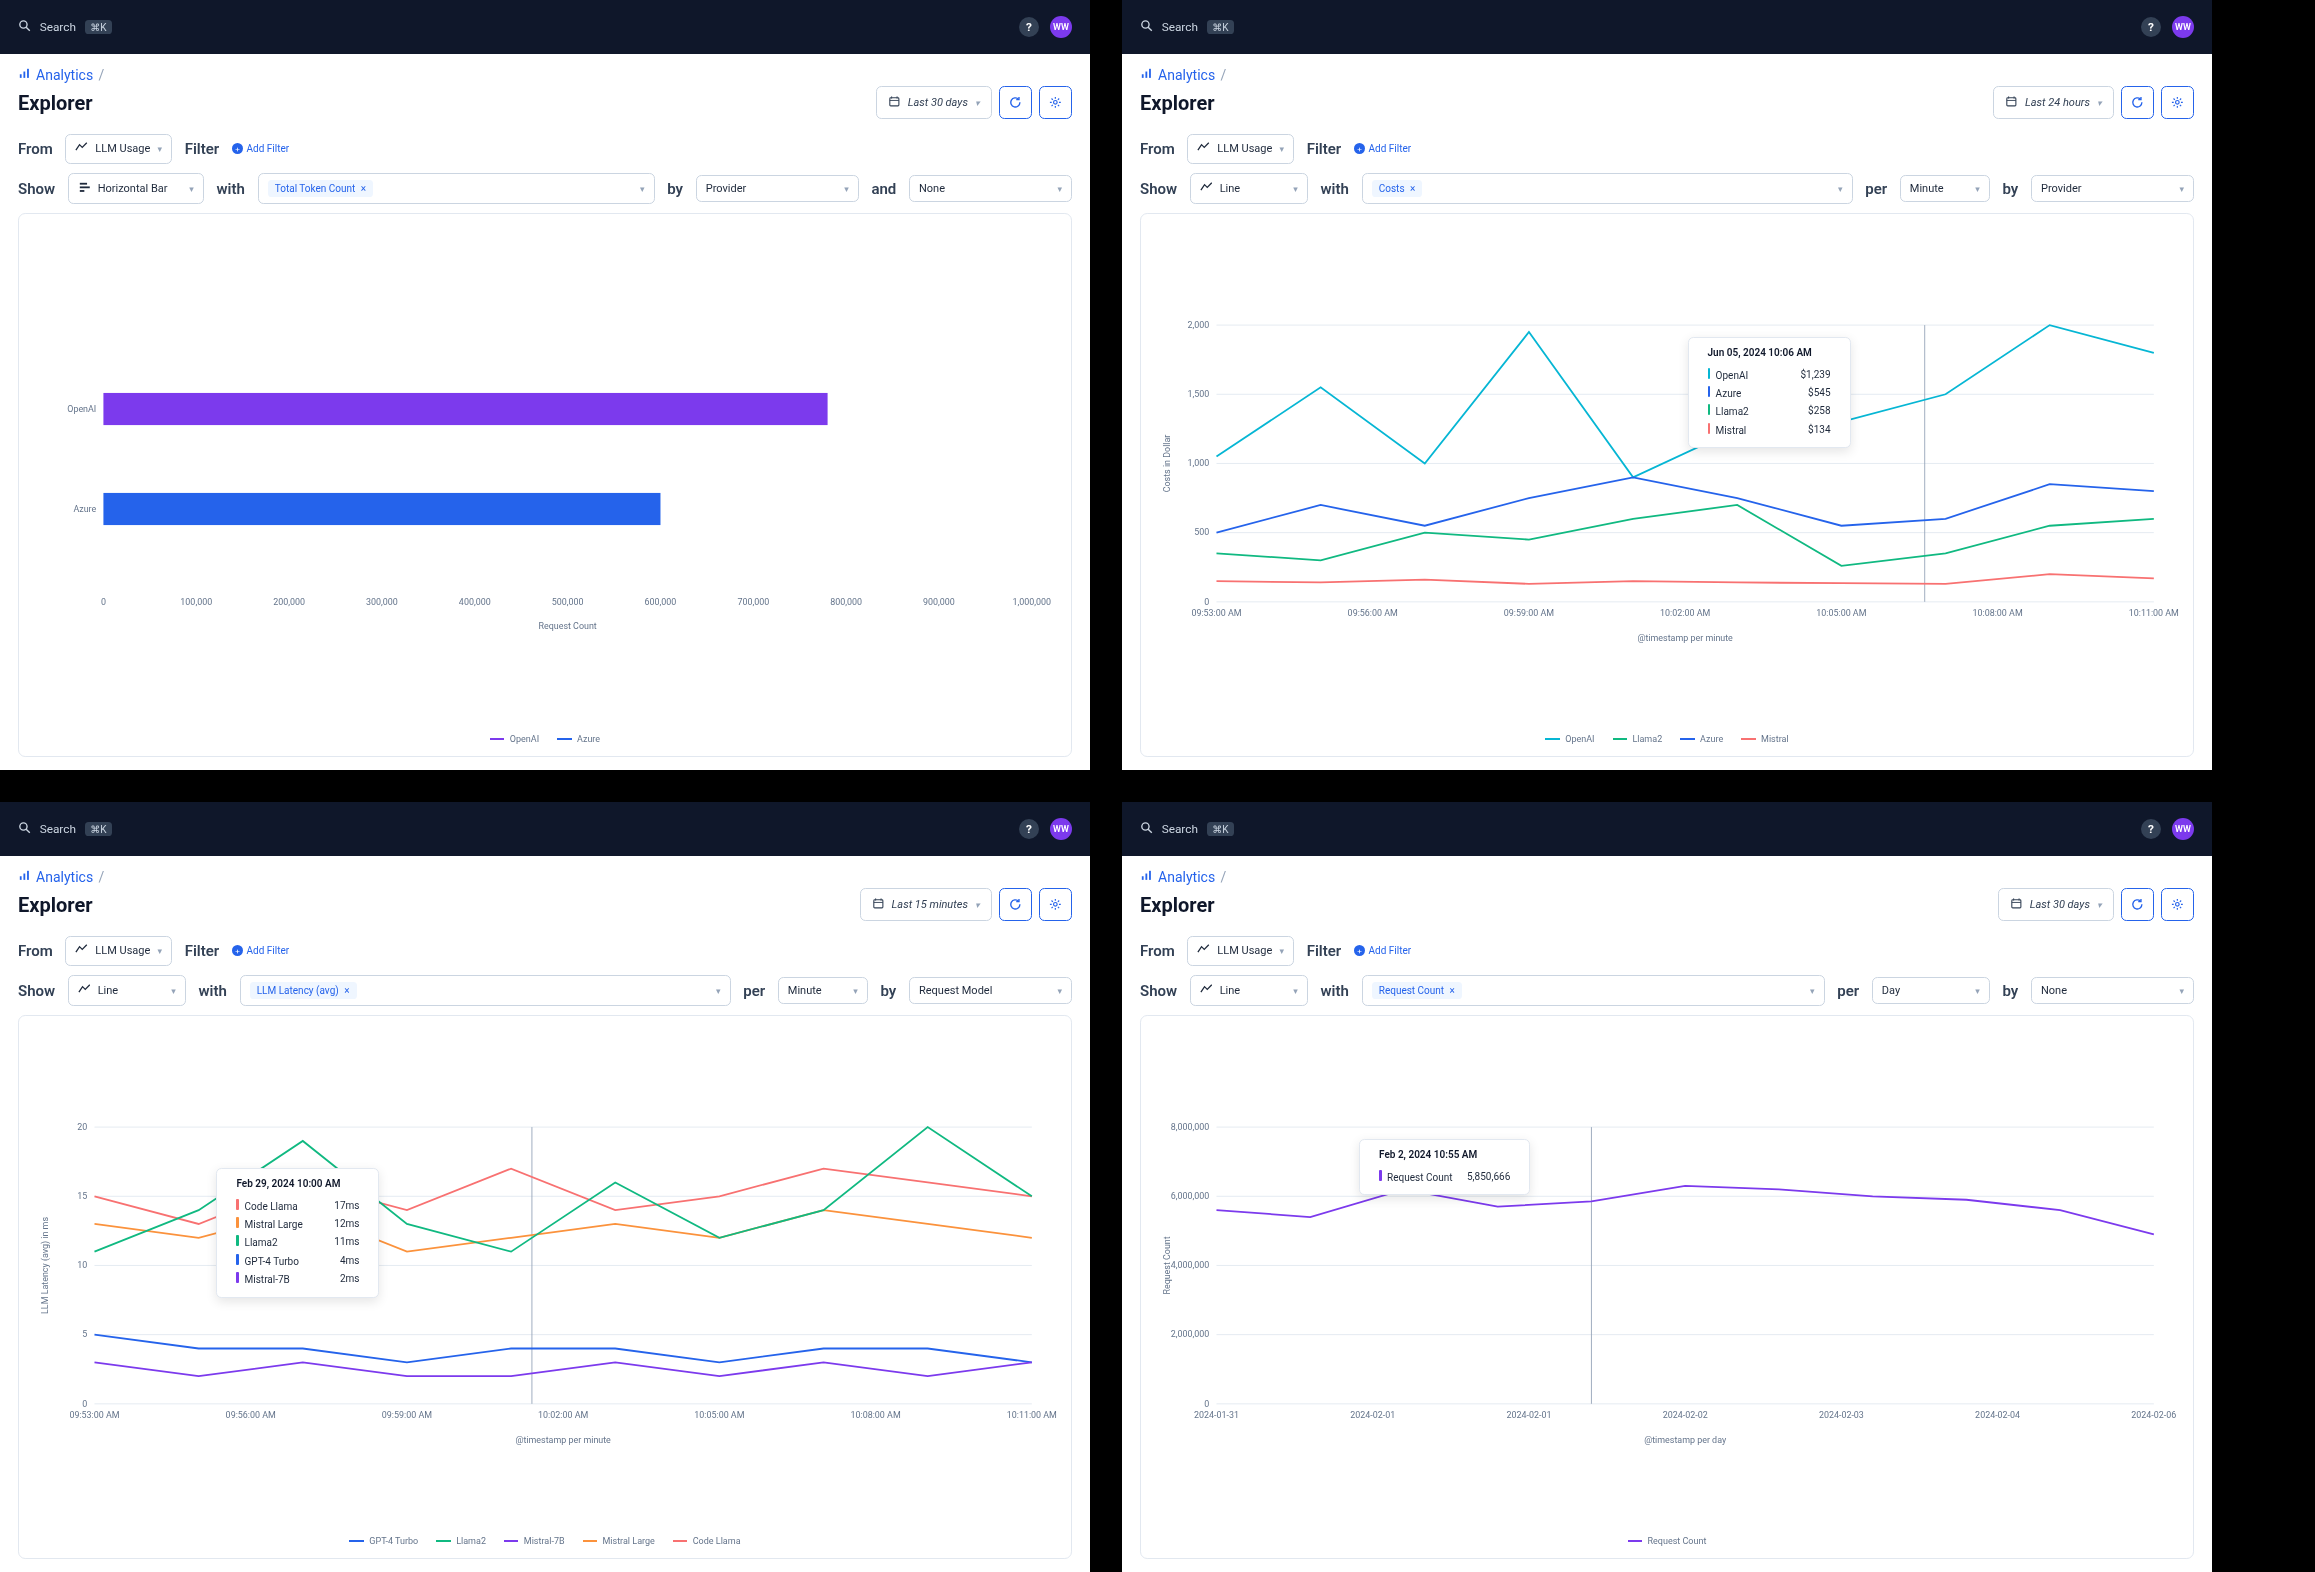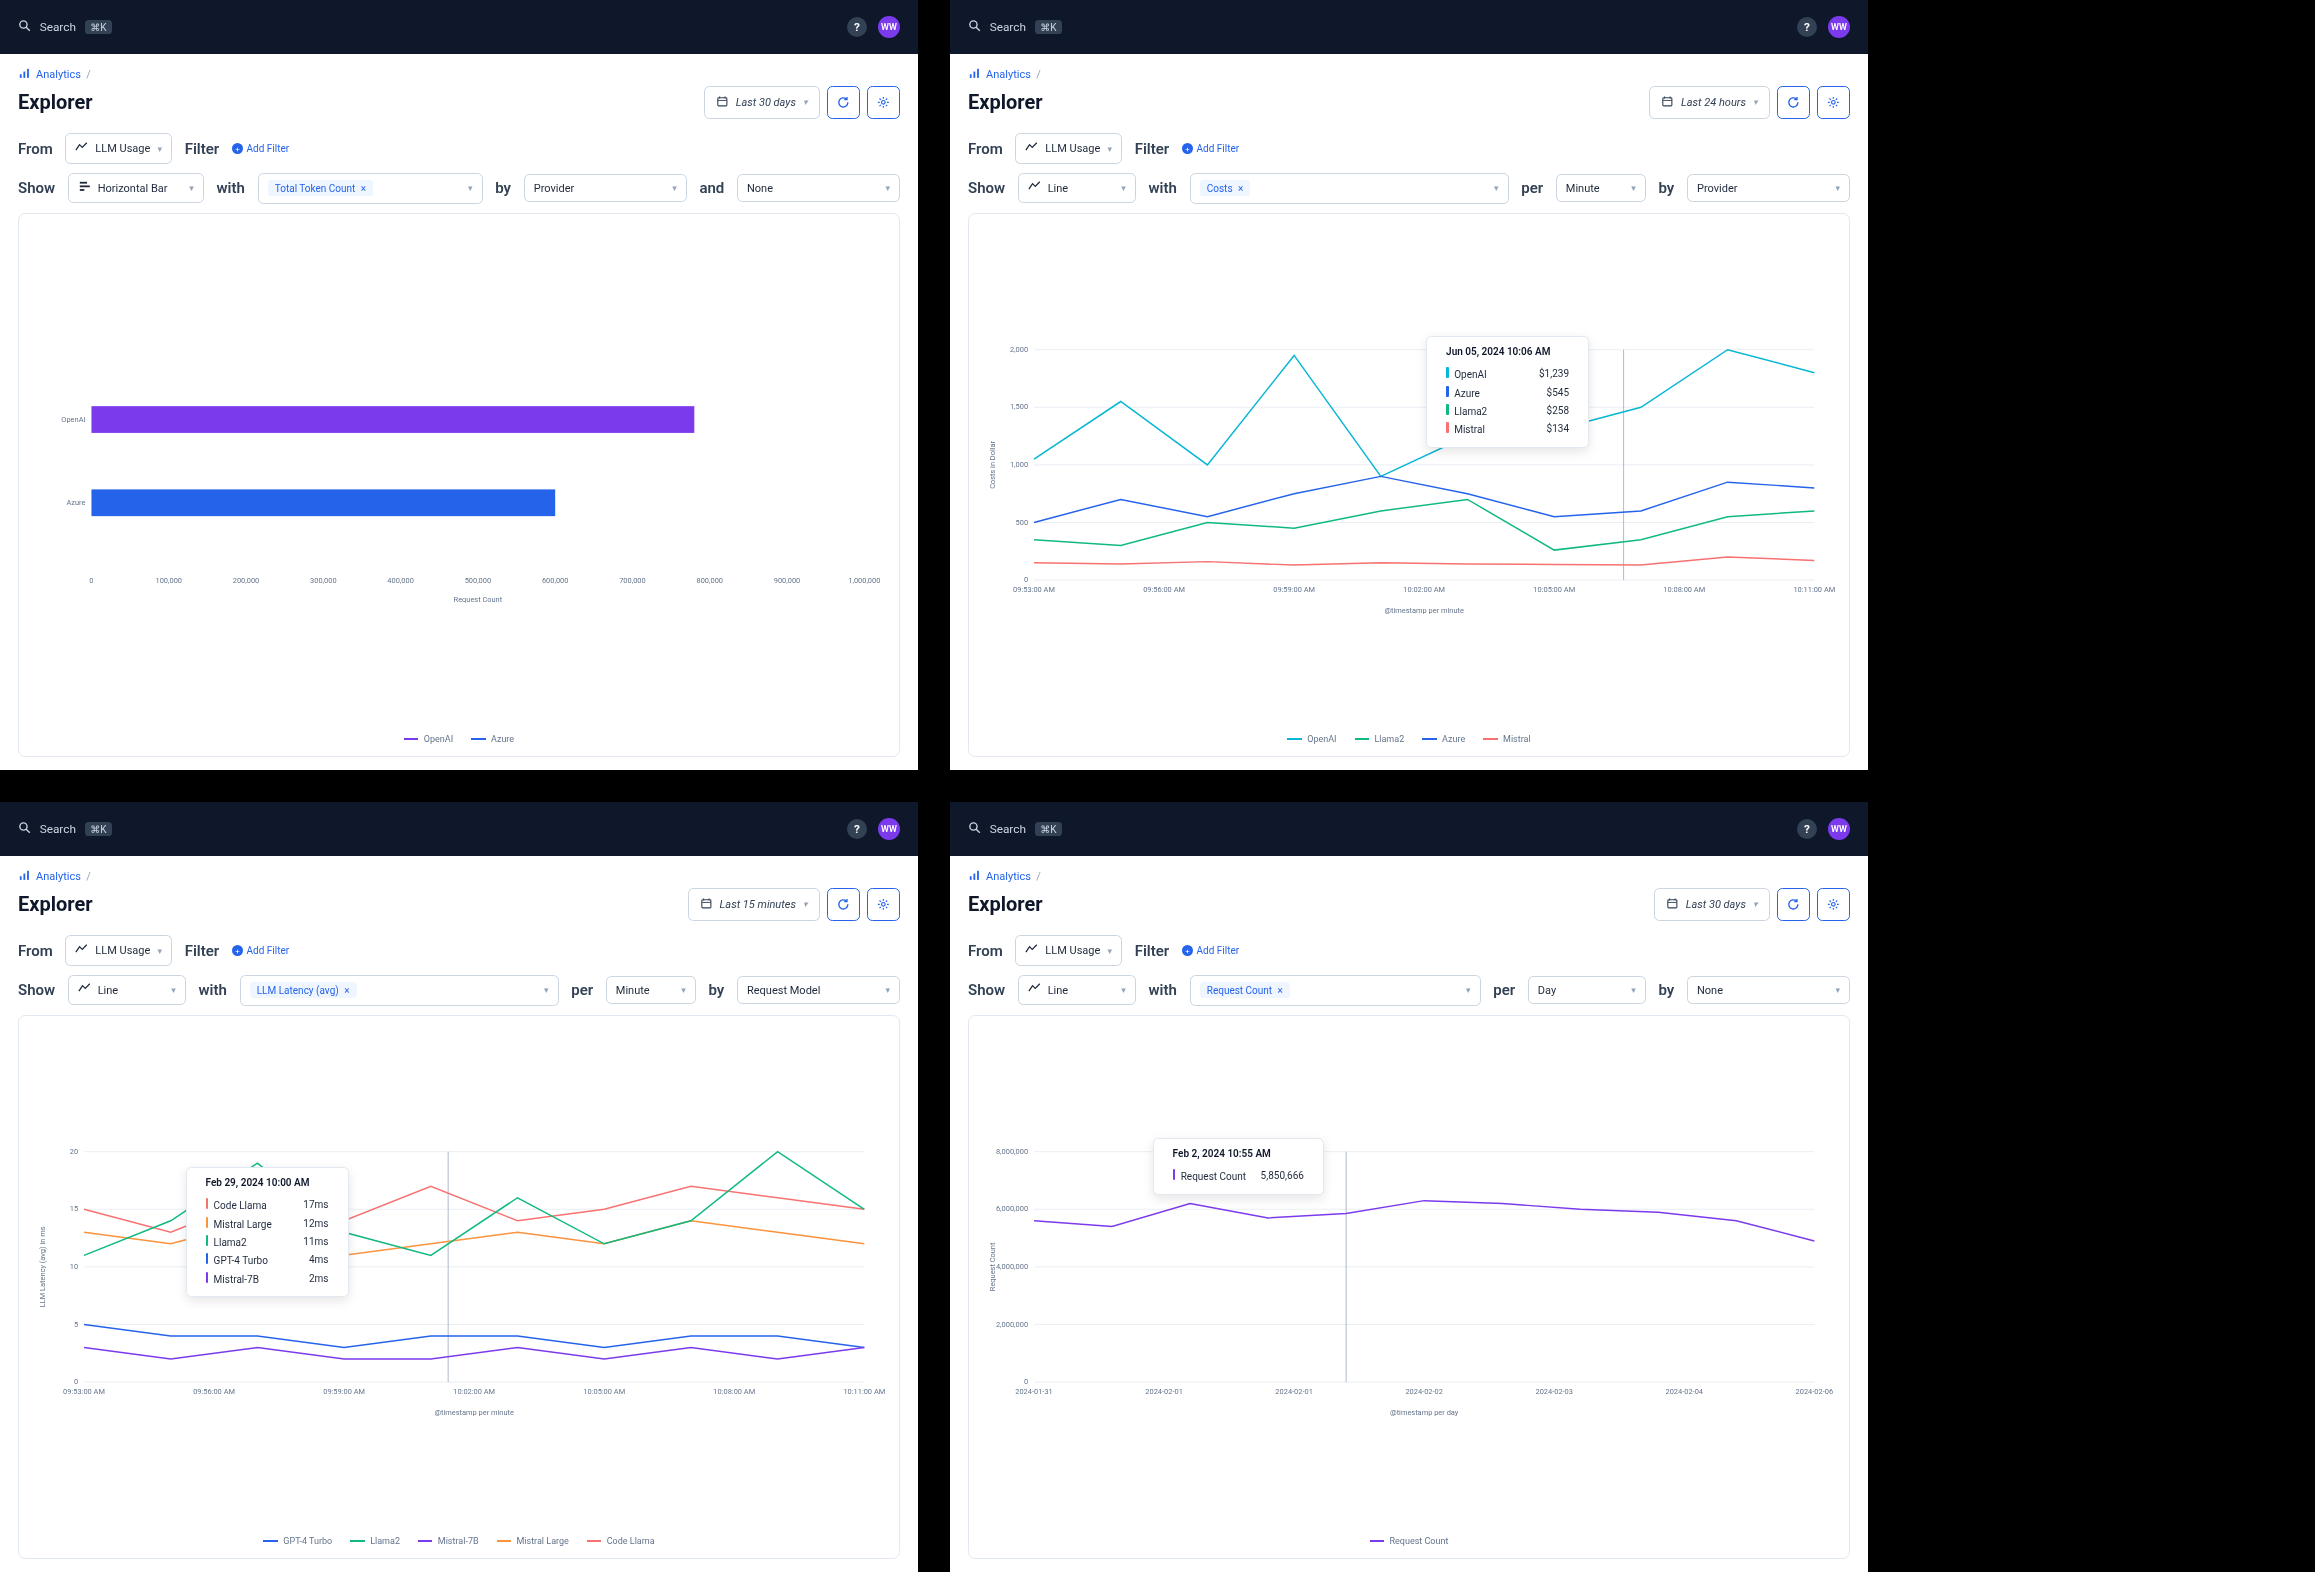--- a/index.html
+++ b/index.html
@@ -1,26 +1,26 @@
 <!DOCTYPE html>
 <html style="font-size:14.5px"><head>
 <meta charset="utf-8">
 <style>
 * { box-sizing: border-box; margin: 0; padding: 0; }
 body { font-family: -apple-system, BlinkMacSystemFont, "Segoe UI", Roboto, sans-serif; background: #000; font-size: 11px; color: #1e293b; }
-.grid { display: grid; grid-template-columns: 1fr 1fr; grid-template-rows: 1fr 1fr; gap: 32px; width: 1868px; height: 1572px; }
+.grid { display: grid; grid-template-columns: 1fr 1fr; grid-template-rows: 1fr 1fr; gap: 32px; width: 2212px; height: 1572px; }
 .panel { background: #fff; display: flex; flex-direction: column; overflow: hidden; }
 .topbar { background: #0f172a; height: 54px; display: flex; align-items: center; padding: 0 18px; color: #cbd5e1; }
 .topbar .search { display: flex; align-items: center; gap: 9px; font-size: 11.8px; }
 .topbar .kbd { background: #334155; border-radius: 3.6px; padding: 1.8px 5.4px; font-size: 10px; color: #cbd5e1; }
 .topbar .right { margin-left: auto; display: flex; align-items: center; gap: 11px; }
 .help-icon { width: 20px; height: 20px; border-radius: 50%; background: #334155; color: #fff; display: flex; align-items: center; justify-content: center; font-size: 11.8px; font-weight: bold; }
 .avatar { width: 22px; height: 22px; border-radius: 50%; background: #7c3aed; color: #fff; display: flex; align-items: center; justify-content: center; font-size: 9px; font-weight: 600; }
 .content { padding: 12.7px 18px; flex: 1; display: flex; flex-direction: column; }
-.breadcrumb { display: flex; align-items: center; gap: 5.4px; color: #2563eb; font-size: 11px; margin-bottom: 3.6px; }
+.breadcrumb { display: flex; align-items: center; gap: 5.4px; color: #2563eb; font-size: 14px; margin-bottom: 3.6px; }
 .breadcrumb .sep { color: #94a3b8; }
 .header-row { display: flex; align-items: center; justify-content: space-between; margin-bottom: 14.5px; }
 .page-title { font-size: 20px; font-weight: 700; color: #0f172a; }
 .header-actions { display: flex; gap: 7.2px; font-style: italic; }
 .btn { border: 0.9px solid #cbd5e1; background: #fff; border-radius: 5.4px; padding: 7.2px 11px; font-size: 11px; display: flex; align-items: center; gap: 7.2px; cursor: pointer; color: #334155; }
 .btn-icon { border: 1.4px solid #2563eb; color: #2563eb; border-radius: 5.4px; width: 33px; height: 33px; display: flex; align-items: center; justify-content: center; cursor: pointer; }
 .filter-row { display: flex; align-items: center; gap: 12.7px; margin-bottom: 9px; flex-wrap: wrap; }
 .filter-row .label { font-size: 15px; font-weight: 600; color: #334155; }
 .select { border: 0.9px solid #cbd5e1; border-radius: 5.4px; padding: 6.3px 9px; font-size: 11px; display: flex; align-items: center; gap: 7.2px; min-width: 72px; background: #fff; }
 .select.wide { flex: 1; min-width: 181px; }

